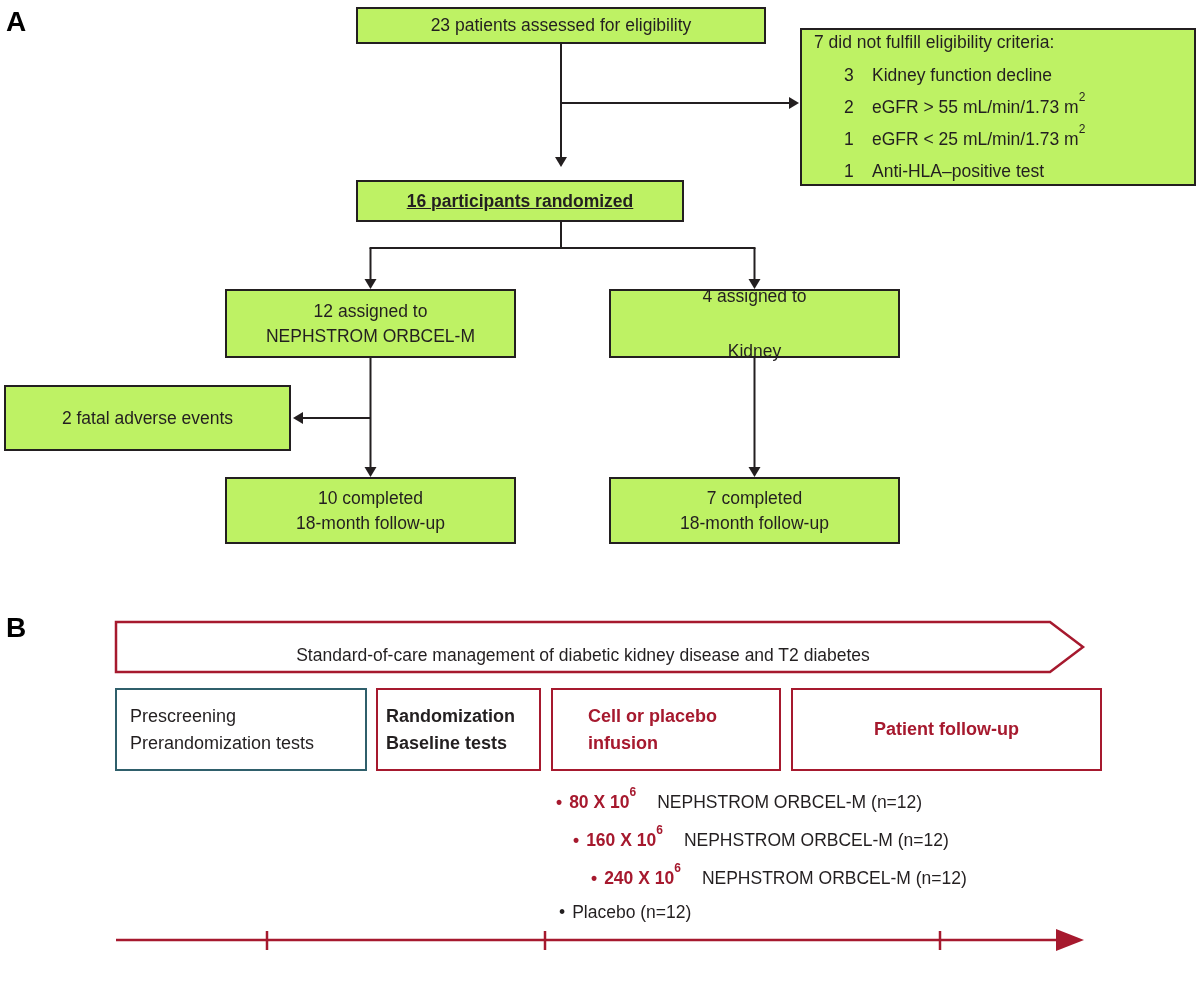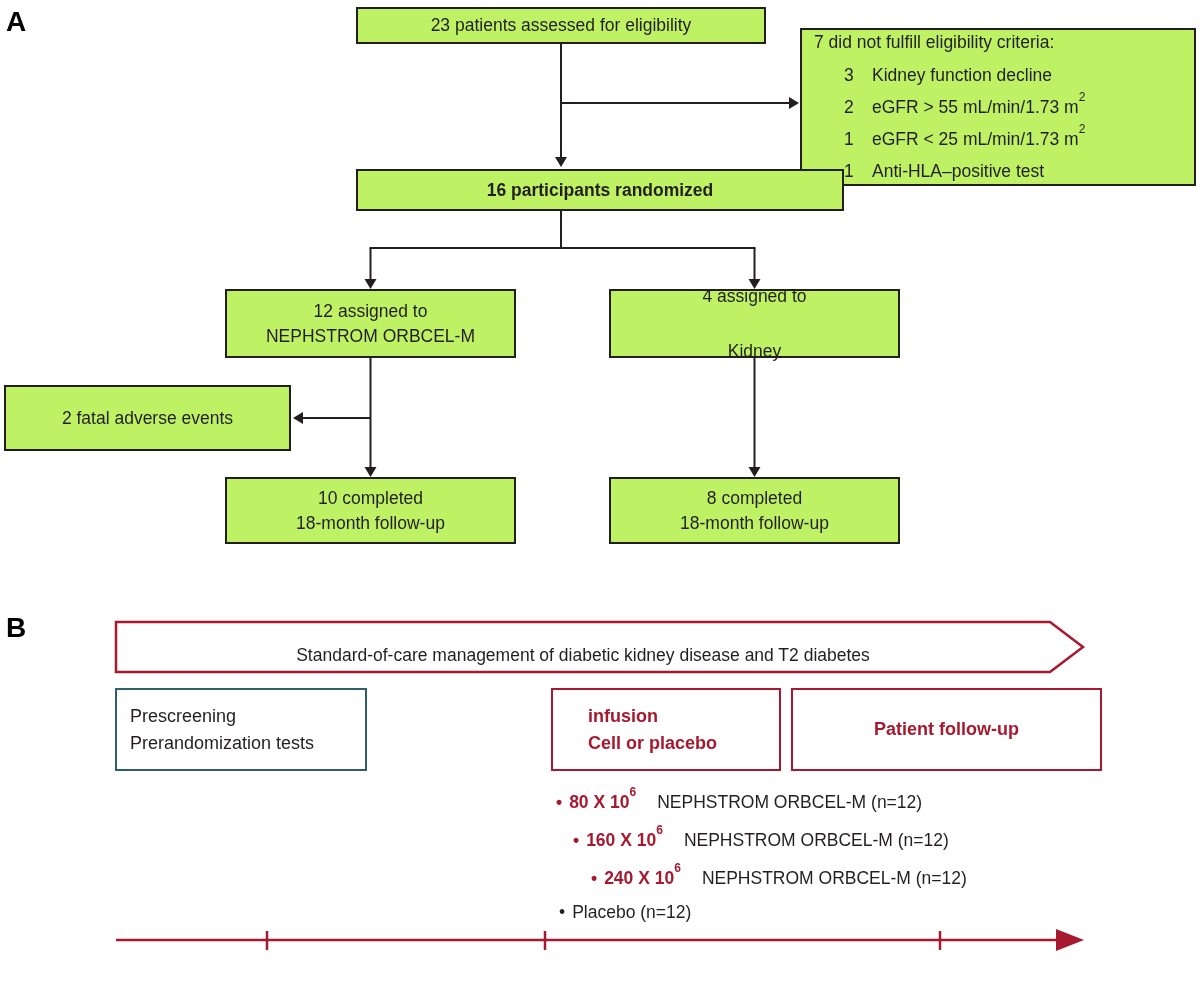--- a/index.html
+++ b/index.html
@@ -37,21 +37,21 @@
     background: #bef264;
     display: flex;
     flex-direction: column;
     align-items: center;
     justify-content: center;
     text-align: center;
     font-size: 17.5px;
     line-height: 1.4;
   }
   #box-eligibility { left: 356px; top: 7px;   width: 410px; height: 37px; }
-  #box-randomized  { left: 356px; top: 169px; width: 488px; height: 42px; font-weight: bold; }
+  #box-randomized  { left: 356px; top: 180px; width: 328px; height: 42px; font-weight: bold; text-decoration: underline; }
   #box-treatment   { left: 225px; top: 289px; width: 291px; height: 69px; text-align: center; }
   #box-placebo     { left: 609px; top: 289px; width: 291px; height: 69px; gap: 30px; }
   #box-fatal       { left: 4px;   top: 385px; width: 287px; height: 66px; }
   #box-treatment-done { left: 225px; top: 477px; width: 291px; height: 67px; }
   #box-placebo-done   { left: 609px; top: 477px; width: 291px; height: 67px; }
 
   #box-excluded {
     left: 800px; top: 28px; width: 396px; height: 158px;
     align-items: flex-start; justify-content: center;
     text-align: left; padding: 9px 12px; line-height: 27px;
@@ -160,37 +160,41 @@
   <div class="box" id="box-fatal">
     <span>2 fatal adverse events</span>
   </div>
 
   <div class="box" id="box-treatment-done">
     <div>10 completed</div>
     <div>18-month follow-up</div>
   </div>
 
   <div class="box" id="box-placebo-done">
-    <div>8 completed</div>
+    <div>7 completed</div>
     <div>18-month follow-up</div>
   </div>
 
   <div class="panel-label" style="left:6px; top:612px;">B</div>
 
   <div id="banner-text">
     <span>Standard-of-care management of diabetic kidney disease and T2 diabetes</span>
   </div>
 
   <div class="phase" id="phase-1">
     <div>Prescreening</div>
     <div>Prerandomization tests</div>
   </div>
+  <div class="phase" id="phase-2">
+    <div>Randomization</div>
+    <div>Baseline tests</div>
+  </div>
   <div class="phase" id="phase-3">
+    <div>Cell or placebo</div>
     <div>infusion</div>
-    <div>Cell or placebo</div>
   </div>
   <div class="phase" id="phase-4">
     <div>Patient follow-up</div>
     <div></div>
   </div>
 
   <div class="dose-line" id="dose-1"><span class="dose-bullet red-bold">•</span><span class="red-bold">80 X 10</span><sup class="red-bold">6</sup><span class="dose-rest">NEPHSTROM ORBCEL-M (n=12)</span></div>
 
   <div class="dose-line" id="dose-2"><span class="dose-bullet red-bold">•</span><span class="red-bold">160 X 10</span><sup class="red-bold">6</sup><span class="dose-rest">NEPHSTROM ORBCEL-M (n=12)</span></div>
 

